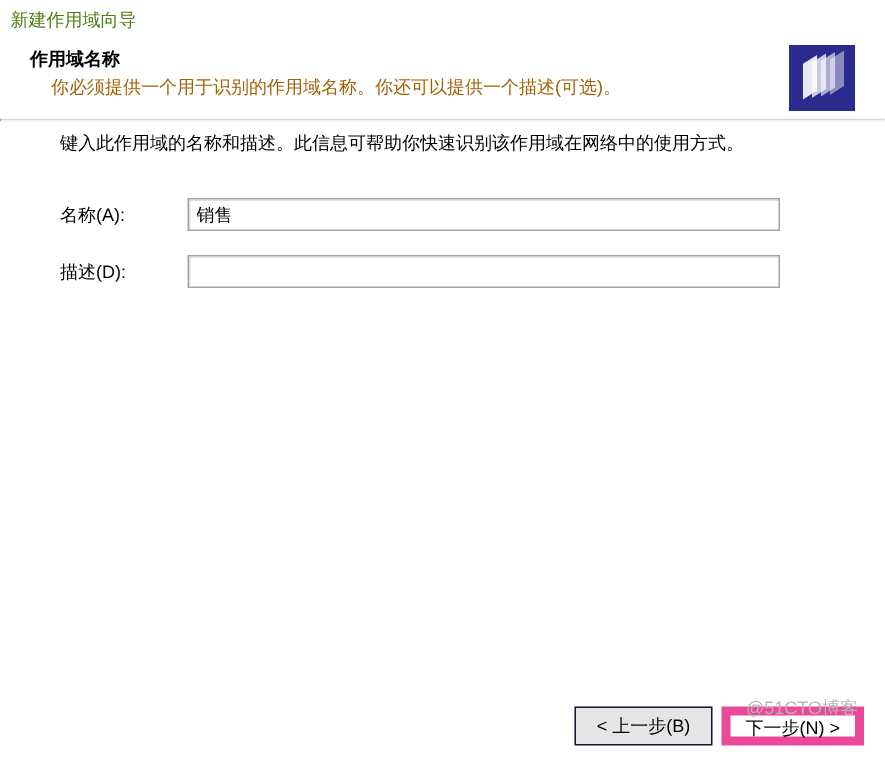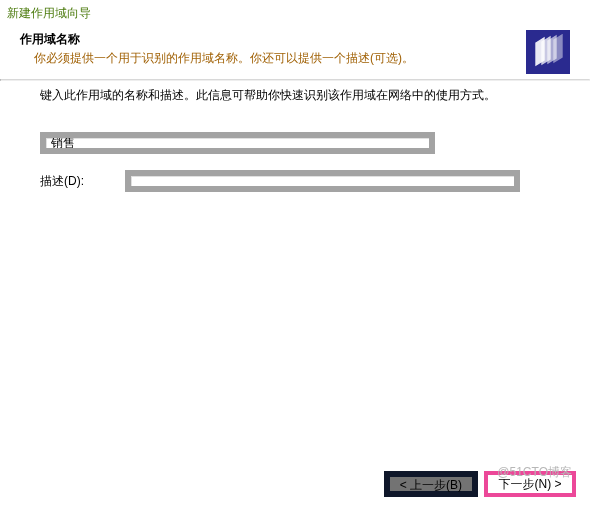--- a/index.html
+++ b/index.html
@@ -63,46 +63,46 @@
     }
     .form-label {
       width: 85px;
       font-size: 12px;
       flex-shrink: 0;
     }
     .form-input {
       flex: 1;
       max-width: 395px;
       height: 22px;
-      border: 6px solid #a3a3a3;
+      border: 1px solid #a3a3a3;
       padding: 2px 5px;
       font-family: inherit;
       font-size: 12px;
       box-shadow: inset 1px 1px 0 rgba(0,0,0,0.12);
     }
     .footer {
       position: absolute;
       bottom: 12px;
       right: 14px;
       display: flex;
       gap: 6px;
       align-items: center;
     }
     .btn {
       min-width: 92px;
       height: 26px;
-      border: 6px solid #0f172a;
-      background: #737373;
+      border: 1px solid #0f172a;
+      background: #e5e5e5;
       font-family: inherit;
       font-size: 12px;
       cursor: pointer;
       padding: 0 10px;
     }
     .btn.primary {
-      border: 4px solid #ec4899;
+      border: 6px solid #ec4899;
       background: #fff;
     }
     .watermark {
       position: absolute;
       bottom: 28px;
       right: 18px;
       font-size: 12px;
       color: #b7b7b7;
       pointer-events: none;
     }
@@ -126,20 +126,21 @@
     </svg>
   </div>
 </div>
 
 <hr class="sep">
 
 <div class="content">
   <div class="instruction">键入此作用域的名称和描述。此信息可帮助你快速识别该作用域在网络中的使用方式。</div>
 
   <div class="form-row">
+    <div class="form-label">名称(A):</div>
     <input type="text" class="form-input" value="销售" style="">
   </div>
 
   <div class="form-row">
     <div class="form-label">描述(D):</div>
     <input type="text" class="form-input" value="" style="">
   </div>
 </div>
 
 <div class="footer">

